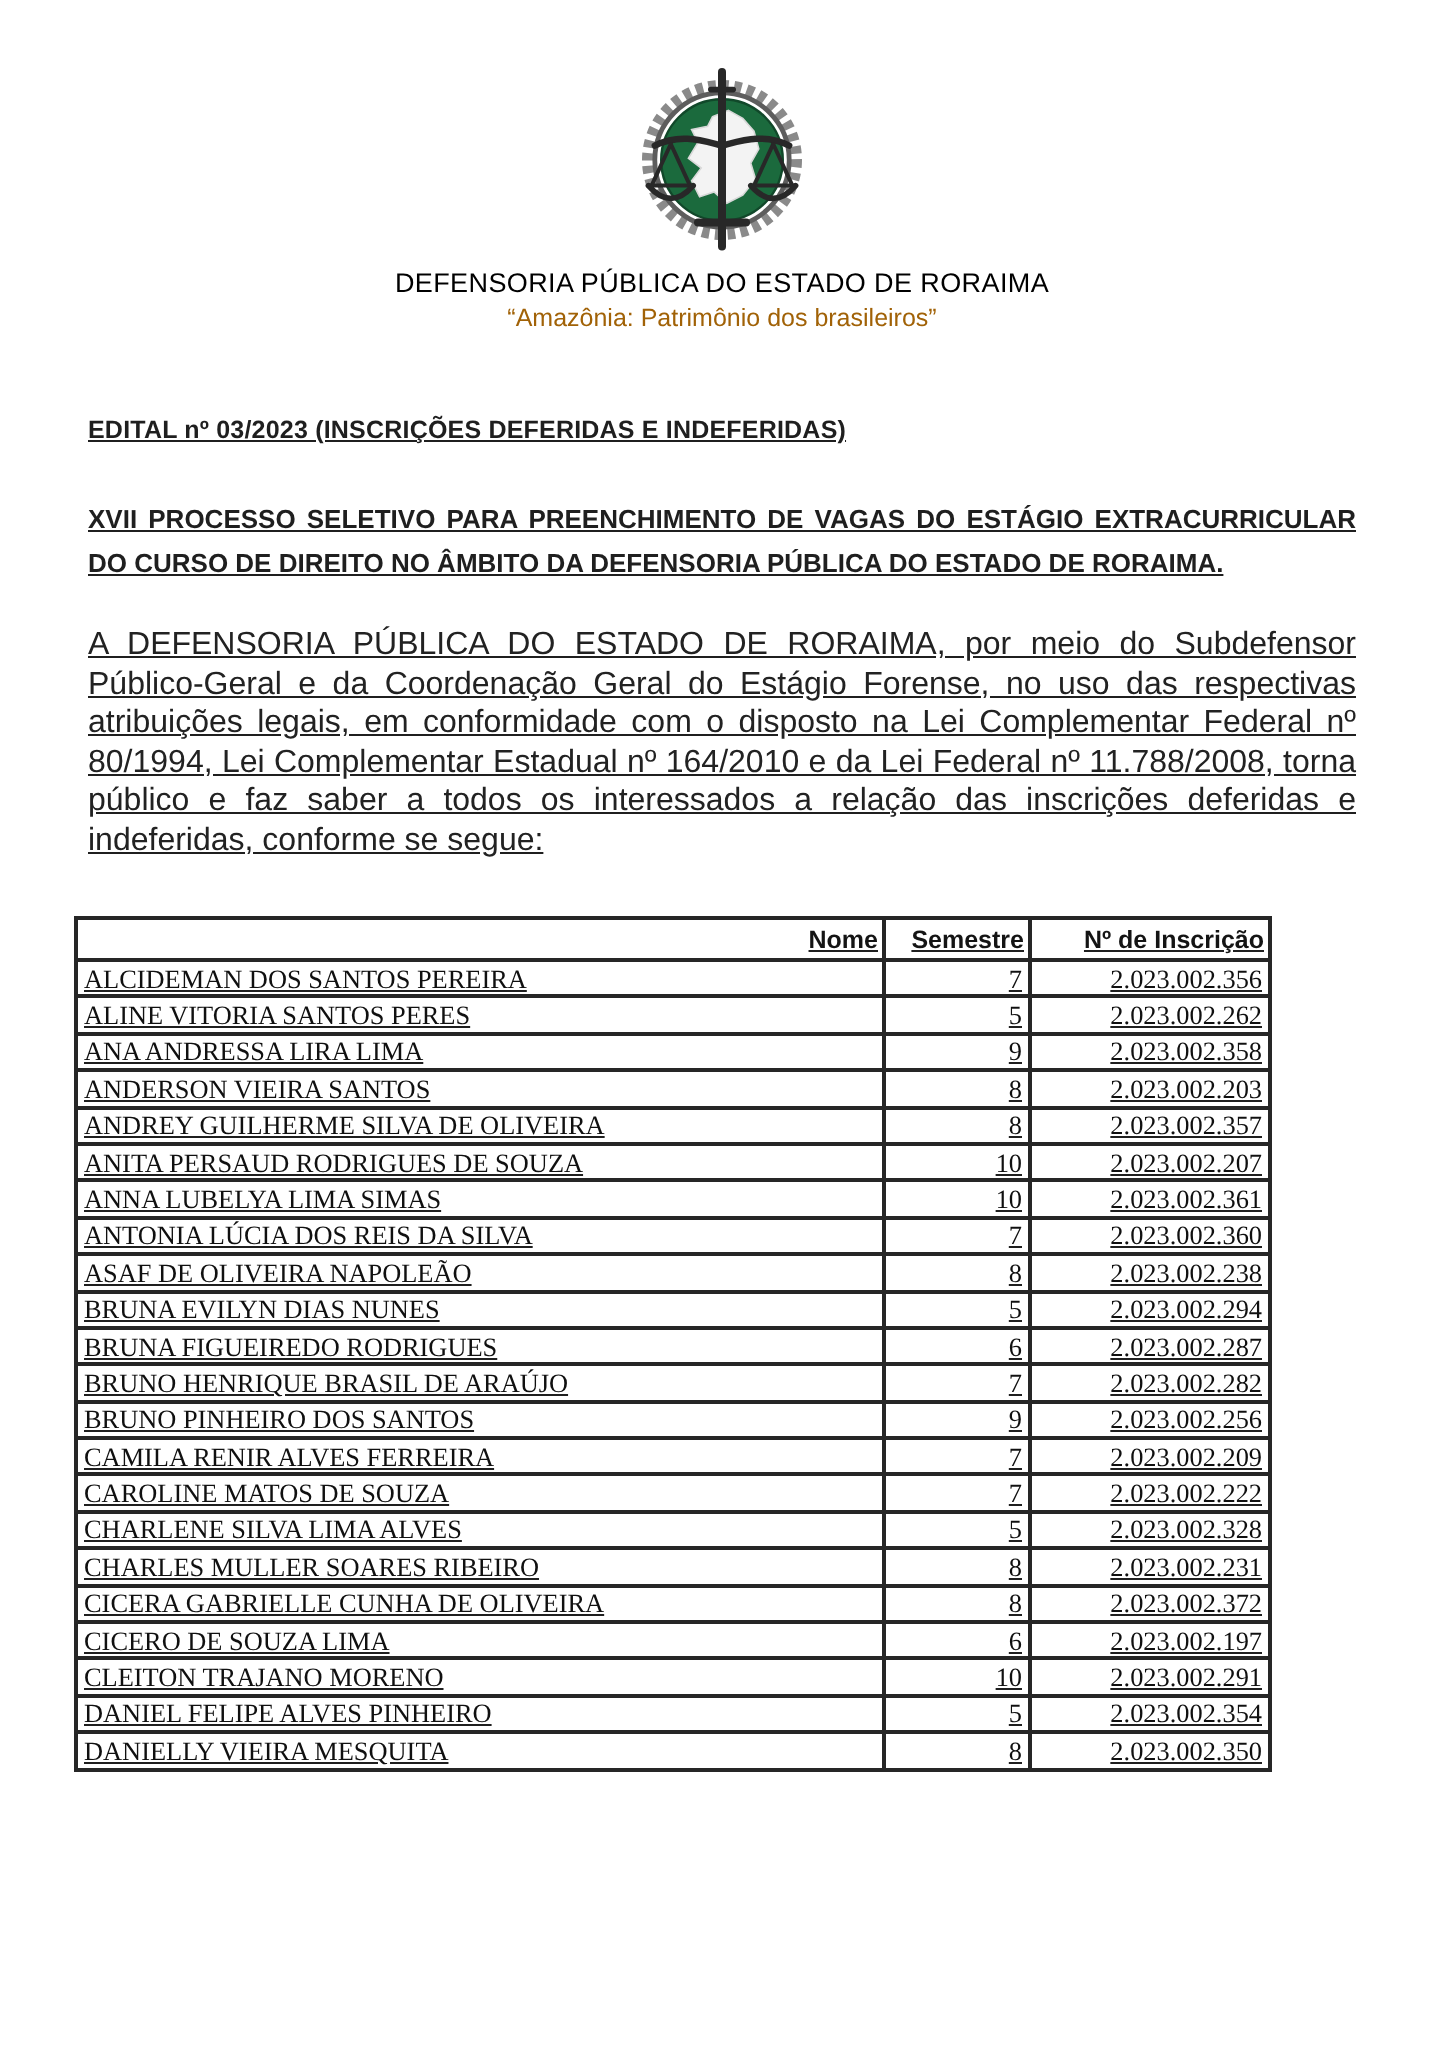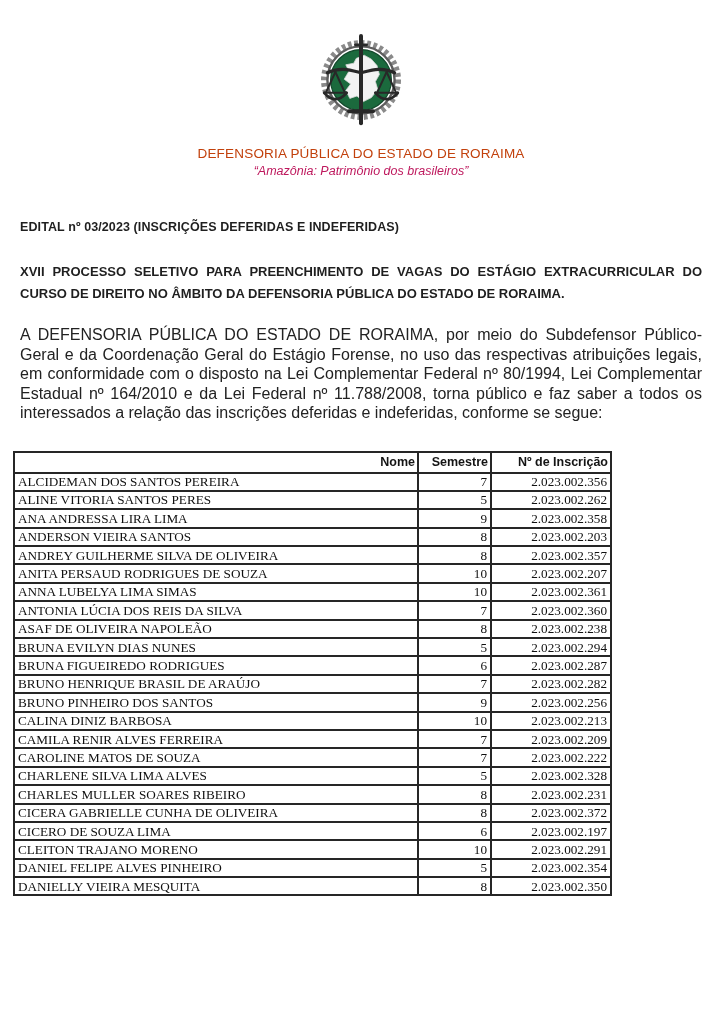--- a/index.html
+++ b/index.html
@@ -4,23 +4,23 @@
 <style>
   * { margin:0; padding:0; box-sizing:border-box; }
   html,body { background:#9a9a9a; }
   body { font-family:"Liberation Sans", sans-serif; }
   .page {
     width:722px; height:1024px; margin:0 auto; background:#ffffff;
     position:relative; overflow:hidden; color:#1f1f1f;
   }
   .doc-header { text-align:center; padding-top:34px; }
   .seal { display:block; margin:0 auto; }
-  .org-name { margin-top:20px; font-size:13.5px; color:#c2410c; letter-spacing:.2px; }
-  .motto { margin-top:3px; font-size:12.5px; color:#be185d;font-style:italic; }
-  .content { padding:0 20px; }
+  .org-name { margin-top:8px; font-size:13.5px; color:#000000; letter-spacing:.2px; }
+  .motto { margin-top:3px; font-size:12.5px; color:#a16207; }
+  .content { padding:0 44px;text-decoration:underline; }
   .edital-title { margin-top:42px; font-weight:bold; font-size:12.5px; letter-spacing:.1px; }
   .process-title { margin-top:27px; font-weight:bold; font-size:13px; line-height:22px; text-align:justify; }
   .intro { margin-top:20px; font-size:16px; line-height:19.5px; text-align:justify; color:#222; }
   .section-heading { margin-top:32px; font-weight:bold; font-size:13px; }
   table.reg-table {
     margin-top:28px; margin-left:-7px;
     border-collapse:collapse; table-layout:fixed; width:597px;
     background:#fff;
   }
   .reg-table th, .reg-table td { border:2px solid #262626; overflow:hidden; white-space:nowrap; }
@@ -151,25 +151,20 @@
             <td>BRUNO HENRIQUE BRASIL DE ARAÚJO</td>
             <td>7</td>
             <td>2.023.002.282</td>
           </tr>
           <tr>
             <td>BRUNO PINHEIRO DOS SANTOS</td>
             <td>9</td>
             <td>2.023.002.256</td>
           </tr>
           <tr>
-            <td>CALINA DINIZ BARBOSA</td>
-            <td>10</td>
-            <td>2.023.002.213</td>
-          </tr>
-          <tr>
             <td>CAMILA RENIR ALVES FERREIRA</td>
             <td>7</td>
             <td>2.023.002.209</td>
           </tr>
           <tr>
             <td>CAROLINE MATOS DE SOUZA</td>
             <td>7</td>
             <td>2.023.002.222</td>
           </tr>
           <tr>

